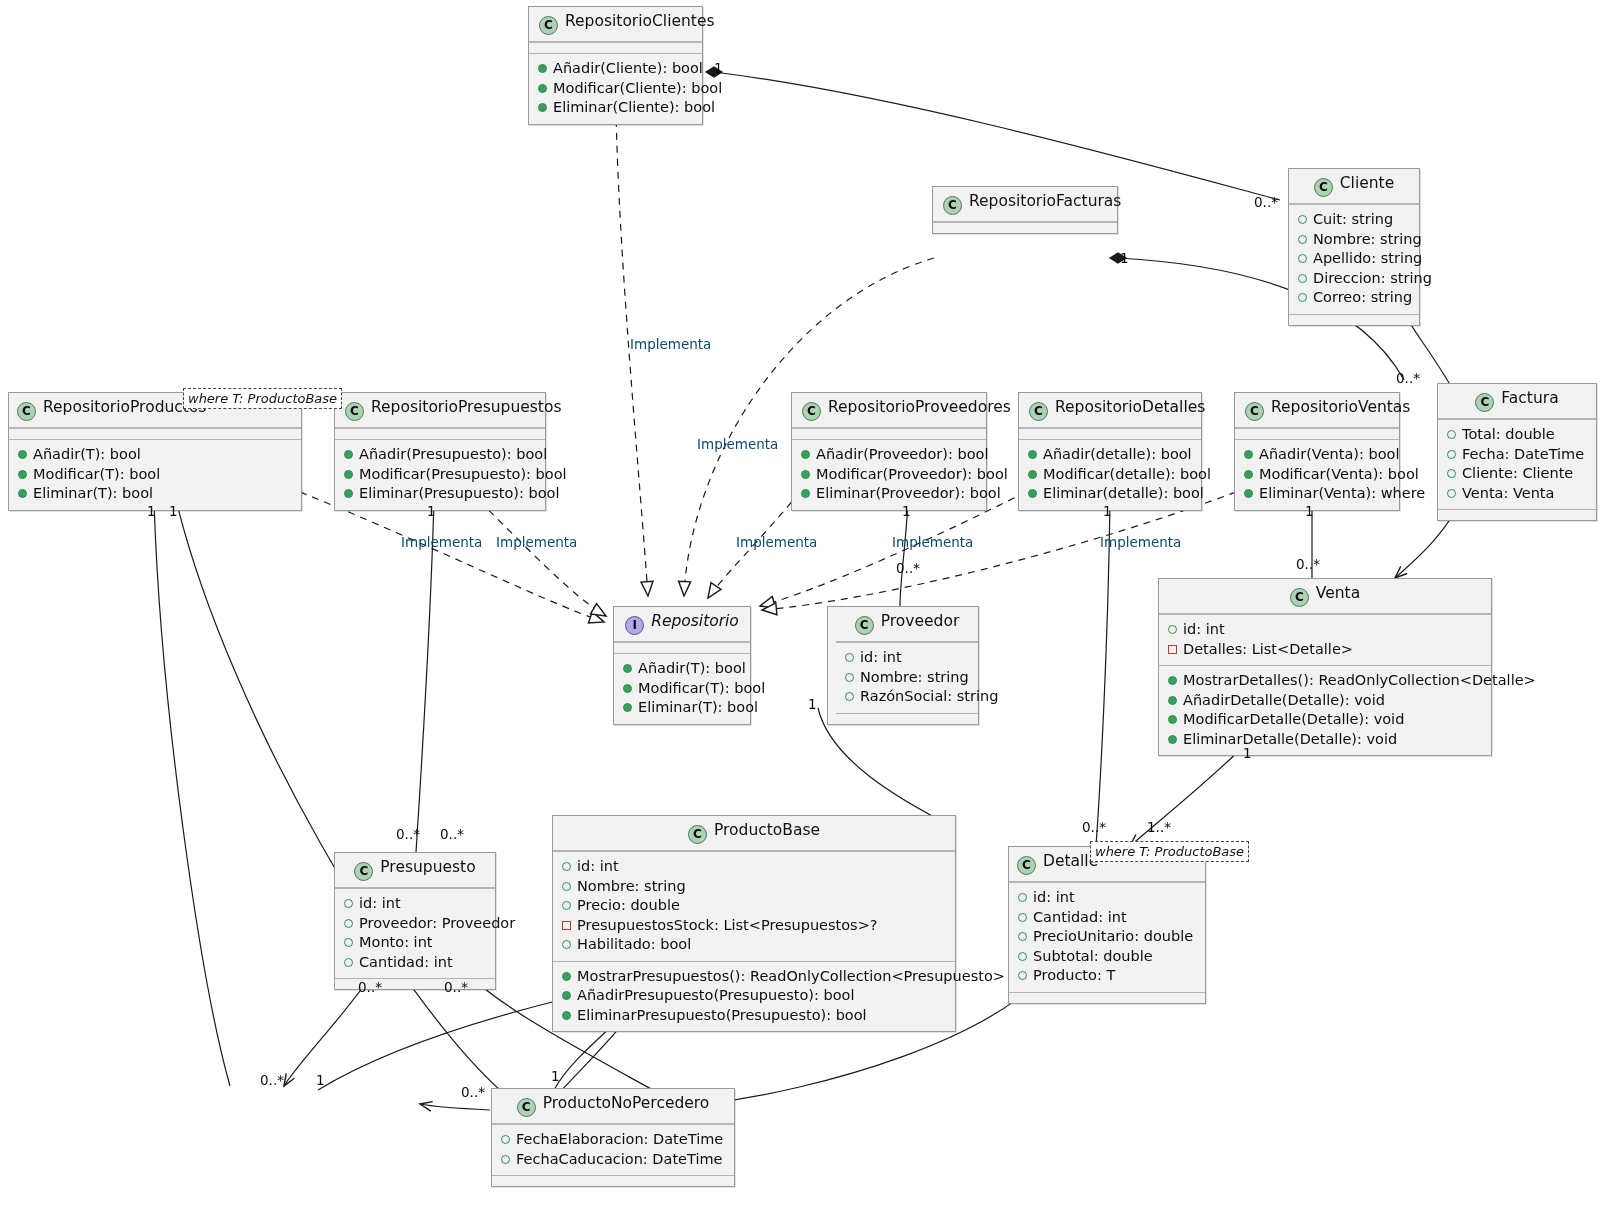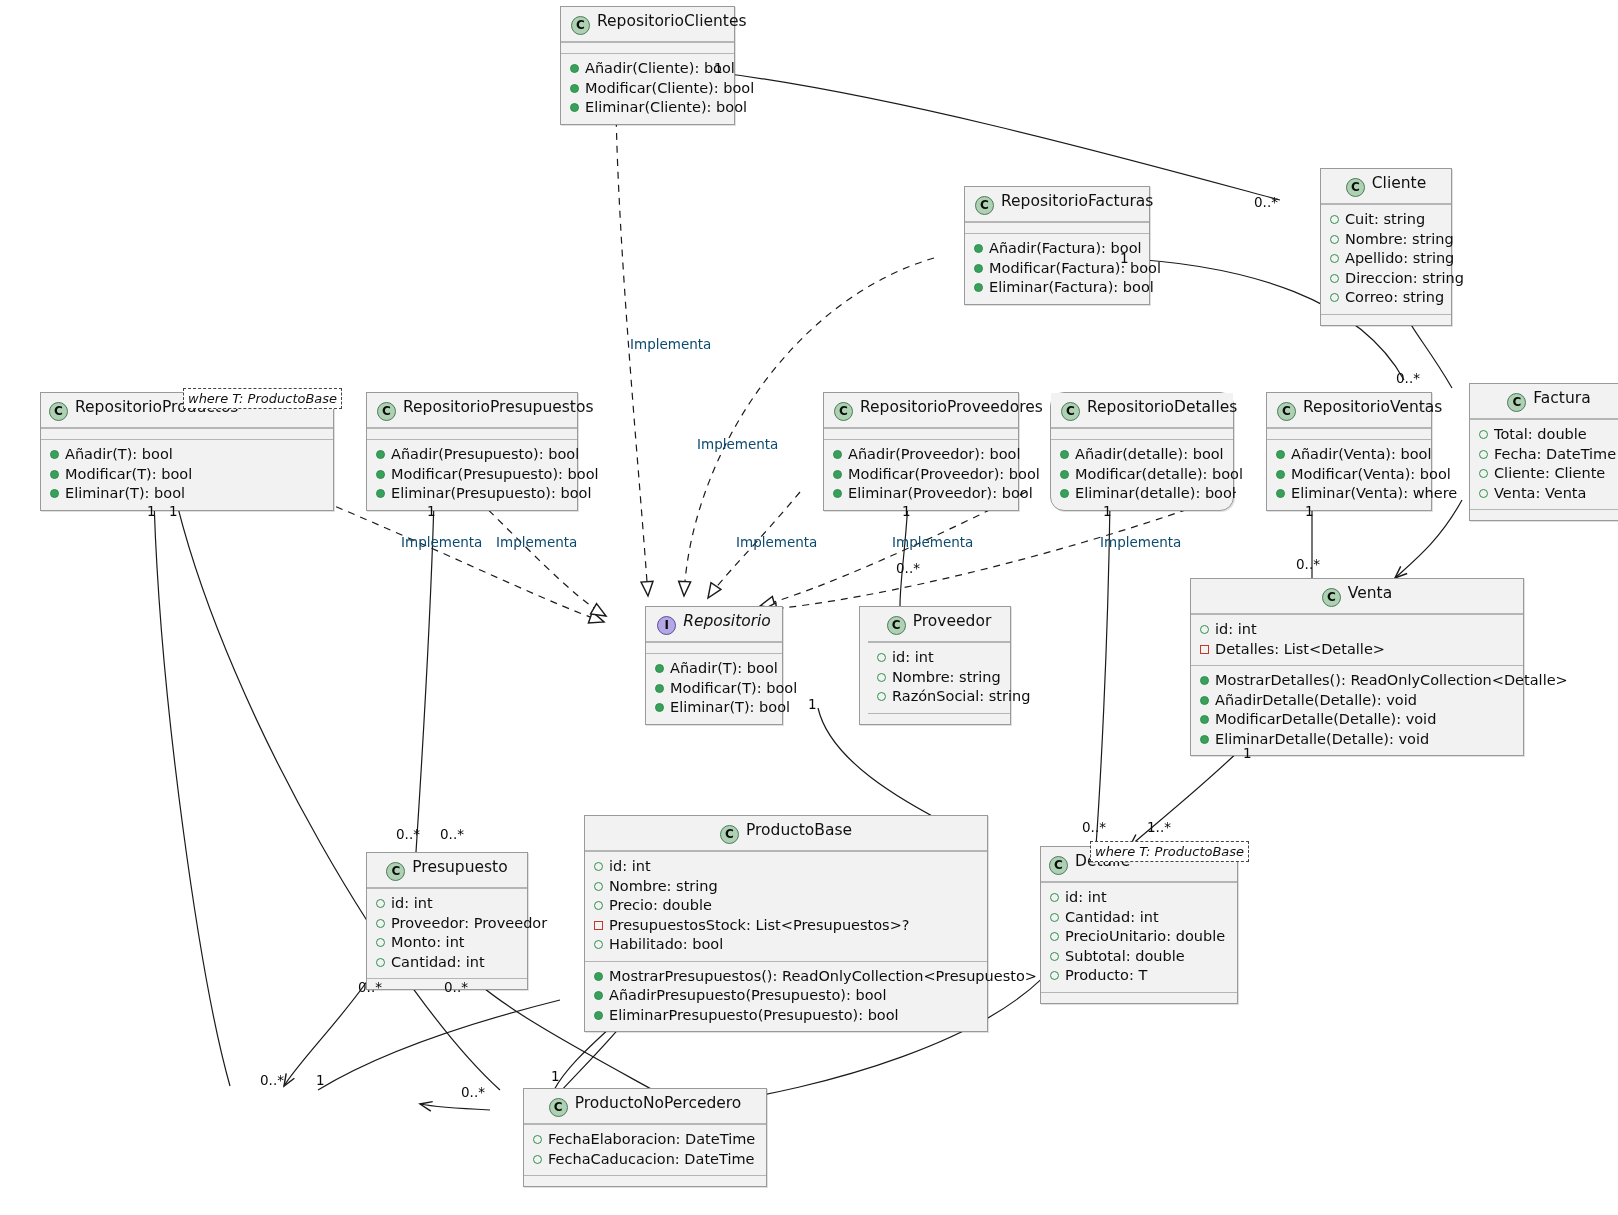--- a/index.html
+++ b/index.html
@@ -23,21 +23,20 @@
     width: 1618px;
     height: 1215px;
     pointer-events: none;
   }
   .uml-class {
     position: absolute;
     background: #f2f2f2;
     border: 1px solid #9a9a9a;
     box-sizing: border-box;
     box-shadow: 1px 1px 0 rgba(0,0,0,0.12);
-    margin-left: 32px;
   }
   .uml-head {
     padding: 5px 10px 6px 10px;
     text-align: center;
     font-size: 15.5px;
     color: #101010;
     white-space: nowrap;
     border-bottom: 1px solid #b5b5b5;
     background: #f2f2f2;
   }
@@ -249,25 +248,20 @@
       <div class="uml-row"><span class="vis pub-method"></span><span>Modificar(Cliente): bool</span></div>
       <div class="uml-row"><span class="vis pub-method"></span><span>Eliminar(Cliente): bool</span></div>
     </div>
   </div>
 
   <div class="uml-class" style="left:932px; top:186px; width:186px;">
     <div class="uml-head">
       <span class="badge cls">C</span><span class="tname">RepositorioFacturas</span>
     </div>
     <div class="uml-sec empty"></div>
-    <div class="uml-sec">
-      <div class="uml-row"><span class="vis pub-method"></span><span>Añadir(Factura): bool</span></div>
-      <div class="uml-row"><span class="vis pub-method"></span><span>Modificar(Factura): bool</span></div>
-      <div class="uml-row"><span class="vis pub-method"></span><span>Eliminar(Factura): bool</span></div>
-    </div>
   </div>
 
   <div class="uml-class" style="left:1288px; top:168px; width:132px;">
     <div class="uml-head">
       <span class="badge cls">C</span><span class="tname">Cliente</span>
     </div>
     <div class="uml-sec">
       <div class="uml-row"><span class="vis pub-field"></span><span>Cuit: string</span></div>
       <div class="uml-row"><span class="vis pub-field"></span><span>Nombre: string</span></div>
       <div class="uml-row"><span class="vis pub-field"></span><span>Apellido: string</span></div>
@@ -307,21 +301,21 @@
       <span class="badge cls">C</span><span class="tname">RepositorioPresupuestos</span>
     </div>
     <div class="uml-sec empty"></div>
     <div class="uml-sec">
       <div class="uml-row"><span class="vis pub-method"></span><span>Añadir(Presupuesto): bool</span></div>
       <div class="uml-row"><span class="vis pub-method"></span><span>Modificar(Presupuesto): bool</span></div>
       <div class="uml-row"><span class="vis pub-method"></span><span>Eliminar(Presupuesto): bool</span></div>
     </div>
   </div>
 
-  <div class="uml-class" style="left:1018px; top:392px; width:184px;border-radius:14px;">
+  <div class="uml-class" style="left:1018px; top:392px; width:184px;">
     <div class="uml-head">
       <span class="badge cls">C</span><span class="tname">RepositorioDetalles</span>
     </div>
     <div class="uml-sec empty"></div>
     <div class="uml-sec">
       <div class="uml-row"><span class="vis pub-method"></span><span>Añadir(detalle): bool</span></div>
       <div class="uml-row"><span class="vis pub-method"></span><span>Modificar(detalle): bool</span></div>
       <div class="uml-row"><span class="vis pub-method"></span><span>Eliminar(detalle): bool</span></div>
     </div>
   </div>

